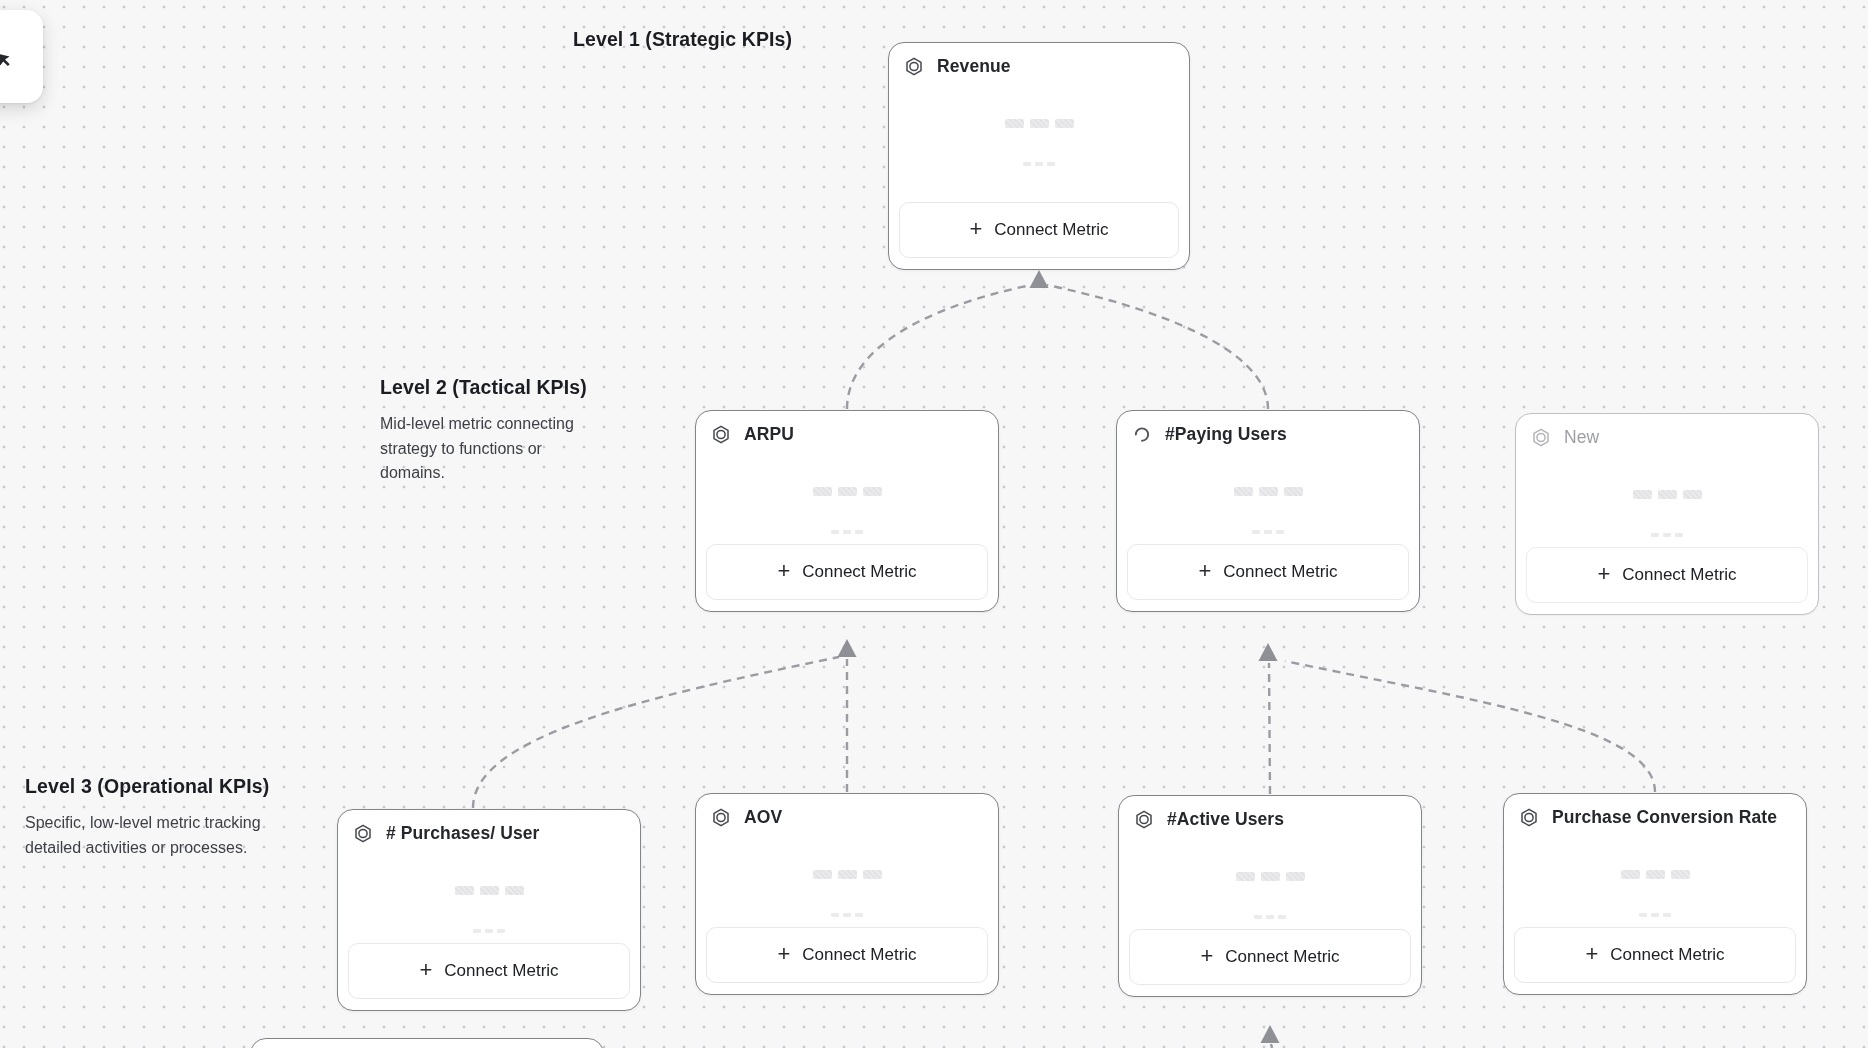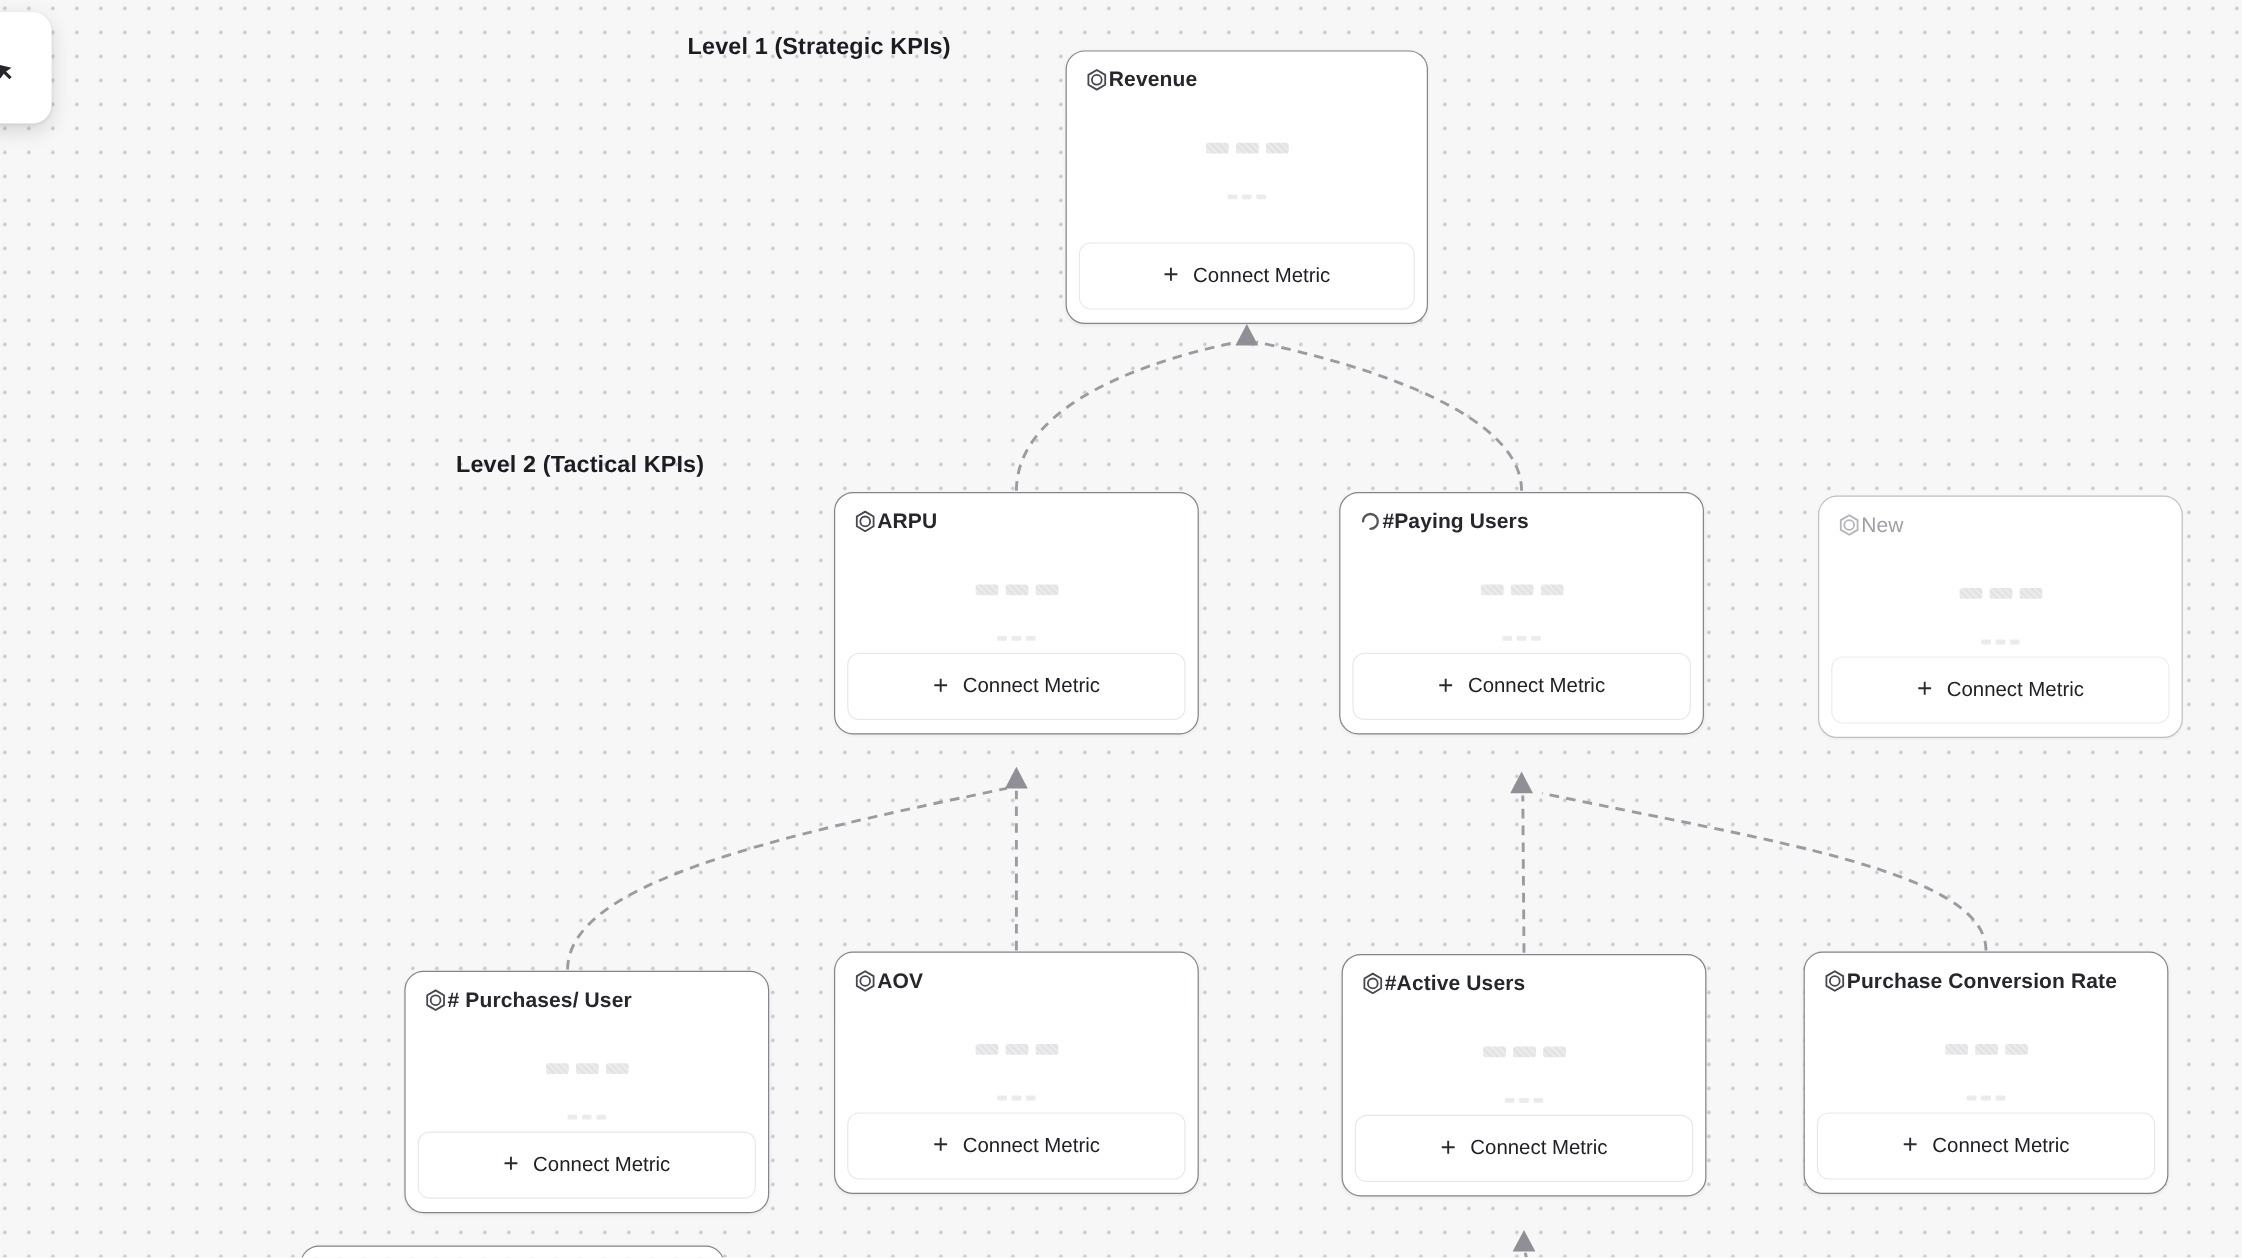--- a/index.html
+++ b/index.html
@@ -31,21 +31,21 @@
   #section-l1{left:573px;top:28px;} #section-l1 .section-desc{width:254px;}
   #section-l2{left:380px;top:376px;} #section-l2 .section-desc{width:214px;}
   #section-l3{left:25px;top:775px;} #section-l3 .section-desc{width:260px;}
 
   
   .card{
     position:absolute;z-index:3;width:304px;height:202px;background:#fff;
     border:1.5px solid var(--card-border);border-radius:16px;
     box-shadow:0 1px 3px rgba(0,0,0,.06);
   }
-  .card-head{position:absolute;left:15px;top:13px;display:flex;align-items:flex-start;}
+  .card-head{position:absolute;left:15px;top:13px;display:flex;align-items:flex-start;gap:13px;}
   .icon{display:flex;align-items:center;}
   .icon svg{display:block;}
   .card-title{font-size:17.5px;font-weight:600;color:var(--title);letter-spacing:.1px;white-space:nowrap;}
   .sk-row{position:absolute;left:0;right:0;display:flex;justify-content:center;}
   .sk1{top:76px;gap:6px;} .sk1 i{width:19px;height:9px;border-radius:2px;
       background:repeating-linear-gradient(45deg,var(--skeleton1) 0 2px,var(--skeleton2) 2px 4px);}
   .sk2{top:119px;gap:4px;} .sk2 i{width:8px;height:4px;border-radius:1px;background:var(--skeleton2);}
   .connect-btn{
     position:absolute;left:10px;right:10px;bottom:11px;height:56px;
     background:#fff;border:1px solid var(--btn-border);border-radius:10px;
@@ -100,20 +100,25 @@
       <path class="dash" d="M 1272 1048 L 1271 1044"></path>
       <path class="head" d="M 1270 1025 L 1260.5 1043 L 1279.5 1043 Z"></path>
     </g>
   </svg>
 
   <div class="section" id="section-l1">
     <div class="section-title">Level 1 (Strategic KPIs)</div>
   </div>
   <div class="section" id="section-l2">
     <div class="section-title">Level 2 (Tactical KPIs)</div>
+    <div class="section-desc">Mid-level metric connecting strategy to functions or domains.</div>
+  </div>
+  <div class="section" id="section-l3">
+    <div class="section-title">Level 3 (Operational KPIs)</div>
+    <div class="section-desc">Specific, low-level metric tracking detailed activities or processes.</div>
   </div>
 
   <div class="card" id="card-revenue">
     <div class="card-head">
       <span class="icon">
         <svg width="20" height="21" viewBox="0 0 24 24" fill="none" stroke="#47484e" stroke-width="1.8" stroke-linejoin="round">
           <path d="M12 2.2 L20.4 7.1 L20.4 16.9 L12 21.8 L3.6 16.9 L3.6 7.1 Z"></path>
             <circle cx="12" cy="12" r="4.9"></circle>
         </svg>
       </span>

